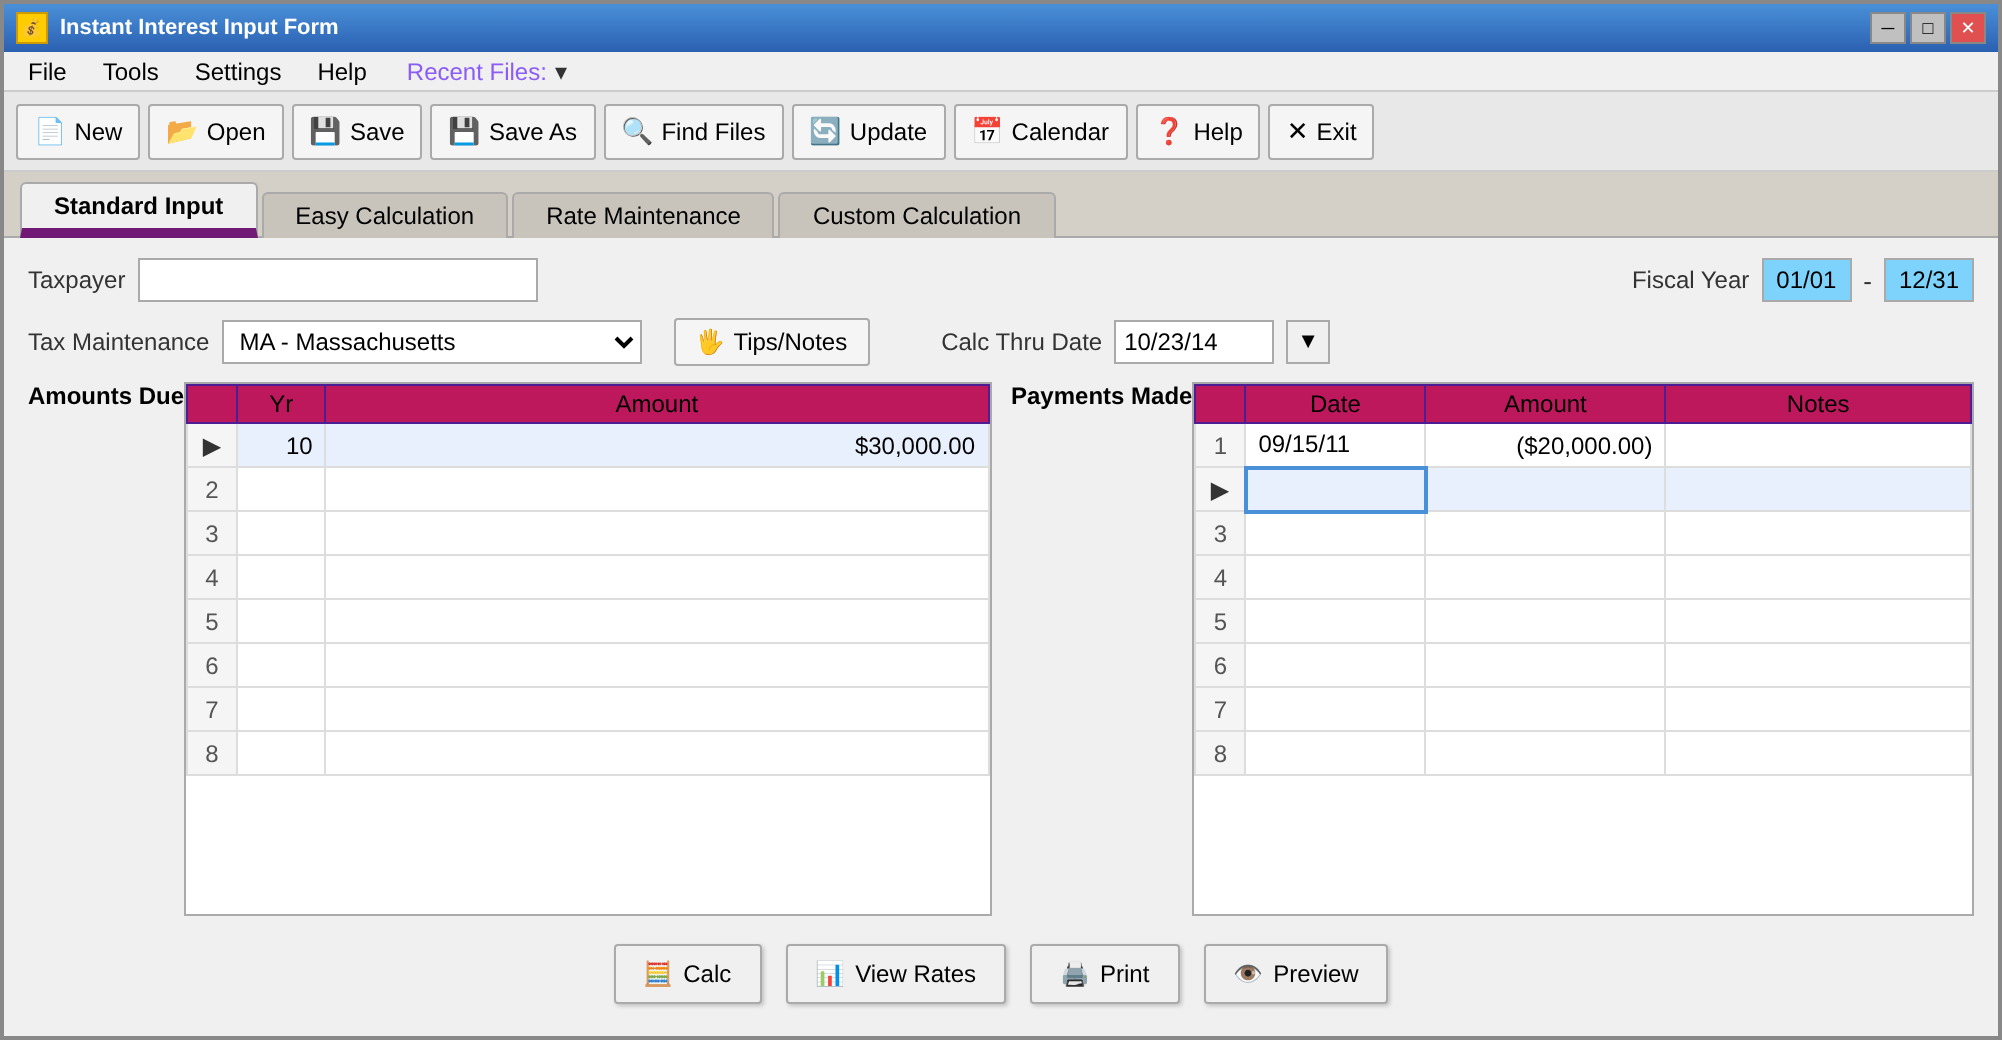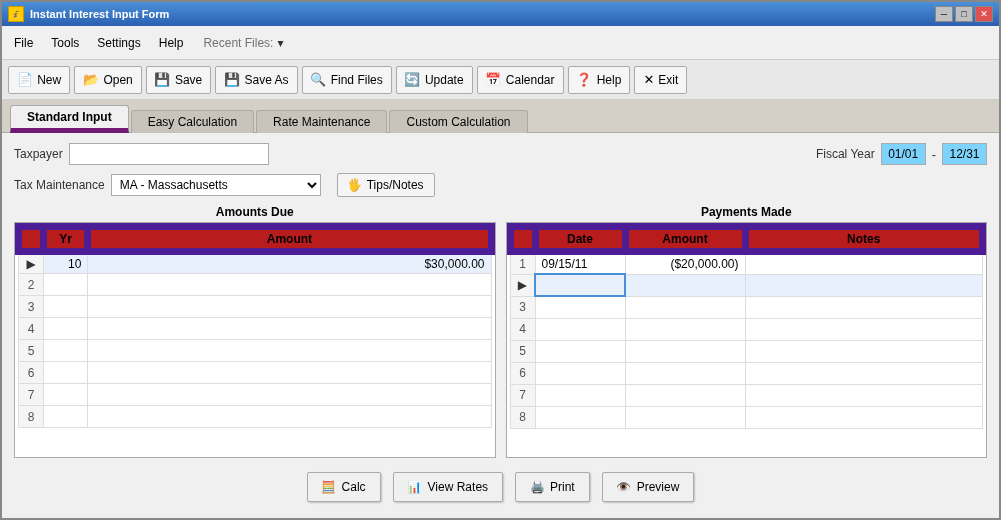--- a/index.html
+++ b/index.html
@@ -62,32 +62,32 @@
       font-size: 9px;
       color: #000;
     }
     .title-btn.close { background: #e05050; color: white; }
     .menu-bar {
       display: flex;
       align-items: center;
       background: #f0f0f0;
       border-bottom: 1px solid #ccc;
       padding: 2px 4px;
-      height: 34px;
+      height: 20px;
       flex-shrink: 0;
       gap: 2px;
     }
     .menu-item {
       padding: 2px 8px;
       cursor: pointer;
       font-size: 12px;
     }
     .recent-files-label {
       margin-left: 10px;
-      color: #737373;
+      color: #8b5cf6;
       font-size: 12px;
     }
     .recent-files-dots {
       color: #333;
       cursor: pointer;
       margin-left: 2px;
     }
     .toolbar {
       display: flex;
       align-items: center;
@@ -231,21 +231,20 @@
       font-size: 11px;
     }
     .tables-row {
       display: flex;
       gap: 10px;
       flex: 1;
       min-height: 0;
     }
     .table-section {
       display: flex;
-      flex-direction: column;
       flex: 1;
     }
     .table-title {
       text-align: center;
       font-size: 12px;
       font-weight: bold;
       margin-bottom: 3px;
     }
     .data-table-wrapper {
       border: 1px solid #aaa;
@@ -254,25 +253,25 @@
       display: flex;
       flex-direction: column;
       background: white;
     }
     .data-table {
       width: 100%;
       border-collapse: collapse;
       font-size: 12px;
     }
     .data-table th {
-      background: #b91c1c;
-      border: 7px solid #4c1d95;
+      background: #be185d;
+      border: 1px solid #4c1d95;
       padding: 2px 6px;
       text-align: center;
-      font-weight: bold;
+      font-weight: normal;
       position: sticky;
       top: 0;
     }
     .data-table td {
       border: 1px solid #ddd;
       padding: 2px 6px;
       height: 22px;
     }
     .data-table td.row-num {
       text-align: center;
@@ -413,20 +412,25 @@
       <div class="form-group">
         <span class="form-label">Tax Maintenance</span>
         <select class="jurisdiction-select">
           <option>MA  -  Massachusetts</option>
         </select>
       </div>
       <button class="tips-btn">
         <span>🖐️</span>
         <span>Tips/Notes</span>
       </button>
+      <div class="calc-thru-row">
+        <span class="form-label">Calc Thru Date</span>
+        <input class="date-input" type="text" value="10/23/14" style="">
+        <button class="calendar-btn">▼</button>
+      </div>
     </div>
 
     <div class="tables-row">
 
       <div class="table-section">
         <div class="table-title">Amounts Due</div>
         <div class="data-table-wrapper">
           <table class="data-table">
             <thead>
               <tr>

